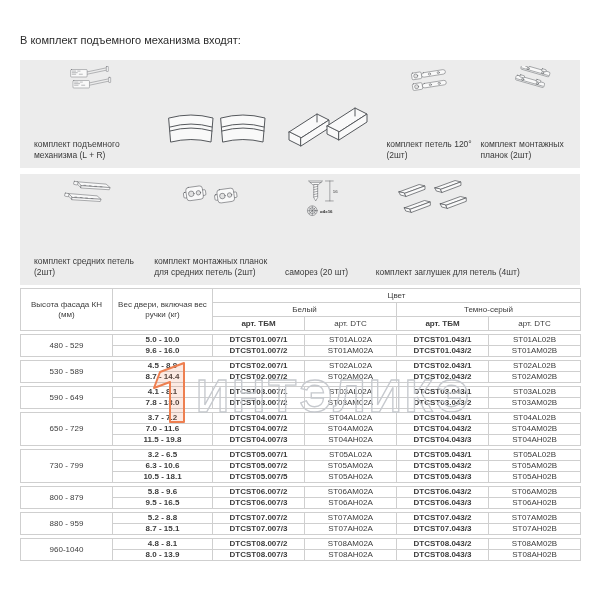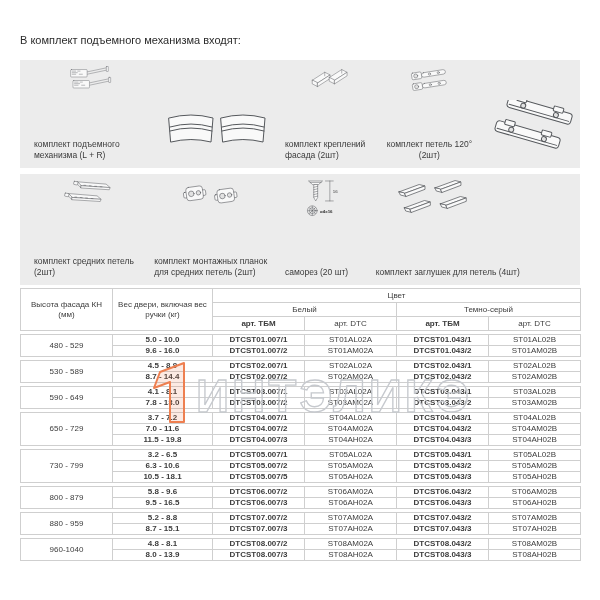--- a/index.html
+++ b/index.html
@@ -8,21 +8,21 @@
     font-family:"Liberation Sans",sans-serif;color:#2d2d2d;overflow:hidden;
   }
   .page-title{position:absolute;left:20px;top:34px;font-size:11px;color:#2b2b2b;}
   .panel{position:absolute;left:20px;width:560px;background:#ececec;}
   .panel-1{top:60px;height:108px;}
   .panel-2{top:174px;height:111px;}
   .panel-inner{display:flex;height:100%;padding:6px 12px 7px 14px;box-sizing:border-box;gap:8px;}
   .kit-item{display:flex;flex-direction:column;align-items:flex-start;justify-content:flex-end;gap:44px;}
   .kit-item svg{margin-bottom:3px;}
   .kit-caption{font-size:8.5px;line-height:1.3;color:#3a3a3a;}
-  .w-a{flex:0 0 23%;} .w-b{flex:0 0 21%;} .w-c{flex:0 0 17.5%;} .w-d{flex:0 0 15.5%;text-align:center;} .w-e{flex:1;}
+  .w-a{flex:0 0 23%;} .w-b{flex:0 0 21%;} .w-c{flex:0 0 17.5%;} .w-d{flex:0 0 15.5%;} .w-e{flex:1;}
   .x-a{flex:0 0 21%;} .x-b{flex:0 0 23%;} .x-c{flex:0 0 15.5%;} .x-d{flex:0 0 15%;} .x-e{flex:1;}
   .ln{stroke:#55585c;fill:#f9f9f9;stroke-width:1;stroke-linejoin:round;stroke-linecap:round;}
   .ln .nofill{fill:none;}
   .ln text{stroke:none;fill:#3c3c3c;font-size:9px;}
   .ln text.sz{font-weight:bold;fill:#333;}
   
   .spec{position:absolute;left:20px;top:288px;width:560px;}
   table.grid{border-collapse:collapse;table-layout:fixed;width:560px;background:#fff;}
   table.grid td{border:1px solid #cfcfcf;text-align:center;vertical-align:middle;
     padding:0 2px;font-size:8px;line-height:1.15;color:#3c3c3c;overflow:hidden;}
@@ -76,21 +76,20 @@
           <path d="M4 32 L32 14 L44 20 L16 38 Z"></path>
           <path d="M4 32 L4 40 L16 46 L16 38 Z"></path>
           <path d="M16 38 L44 20 L44 28 L16 46 Z"></path>
           <path class="nofill" d="M32 14 L32 22"></path>
           <path d="M42 26 L70 8 L82 14 L54 32 Z"></path>
           <path d="M42 26 L42 34 L54 40 L54 32 Z"></path>
           <path d="M54 32 L82 14 L82 22 L54 40 Z"></path>
           <path class="nofill" d="M70 8 L70 16"></path>
         </g>
       </svg>
-      <div class="kit-caption">комплект креплений фасада (2шт)</div>
     </div>
     <div class="kit-item w-d">
       <svg width="86" height="58" viewBox="0 0 86 58">
         <g class="ln">
           <g transform="translate(4,10) rotate(-9 40 8)">
             <rect x="22" y="3" width="54" height="10" rx="5"></rect>
             <circle cx="40" cy="8" r="2.5" fill="#ececec"></circle>
               <circle cx="60" cy="8" r="2.5" fill="#ececec"></circle>
             <rect x="0" y="0" width="22" height="15" rx="3"></rect>
             <circle cx="9" cy="7.5" r="4.5" fill="#e2e2e2"></circle>
@@ -120,20 +119,21 @@
           <g transform="translate(14,28) rotate(16 30 8)">
             <rect x="0" y="0" width="66" height="11" rx="3"></rect>
             <rect x="8" y="-3" width="10" height="5" rx="1"></rect>
             <rect x="46" y="-3" width="10" height="5" rx="1"></rect>
             <circle cx="16" cy="5.5" r="2.5" fill="#e2e2e2"></circle>
               <circle cx="50" cy="5.5" r="2.5" fill="#e2e2e2"></circle>
             <path class="nofill" d="M2 8 h62"></path>
           </g>
         </g>
       </svg>
+      <div class="kit-caption">комплект монтажных планок (2шт)</div>
     </div>
   </div>
 </div>
 
 <div class="panel panel-2">
   <div class="panel-inner">
     <div class="kit-item x-a">
       <svg width="110" height="64" viewBox="0 0 110 64">
         <g class="ln">
           <g transform="translate(28,4) rotate(10 35 8)">

